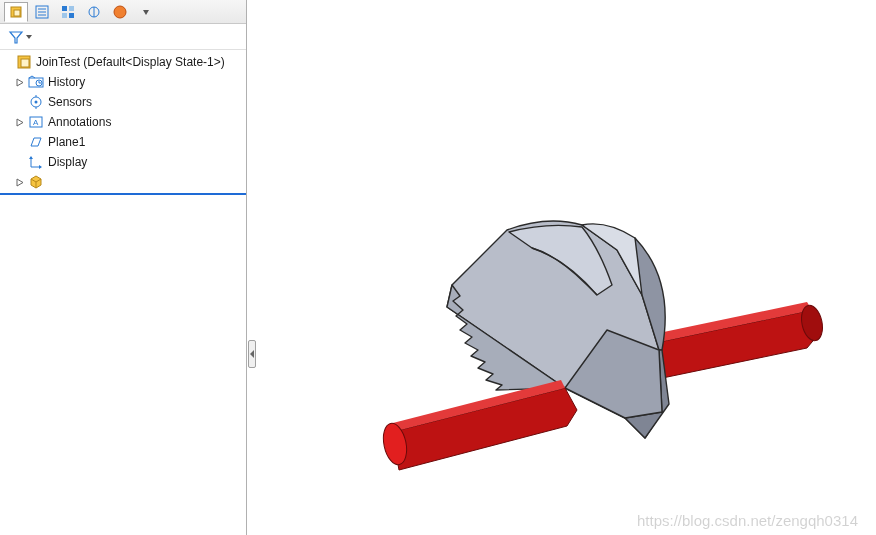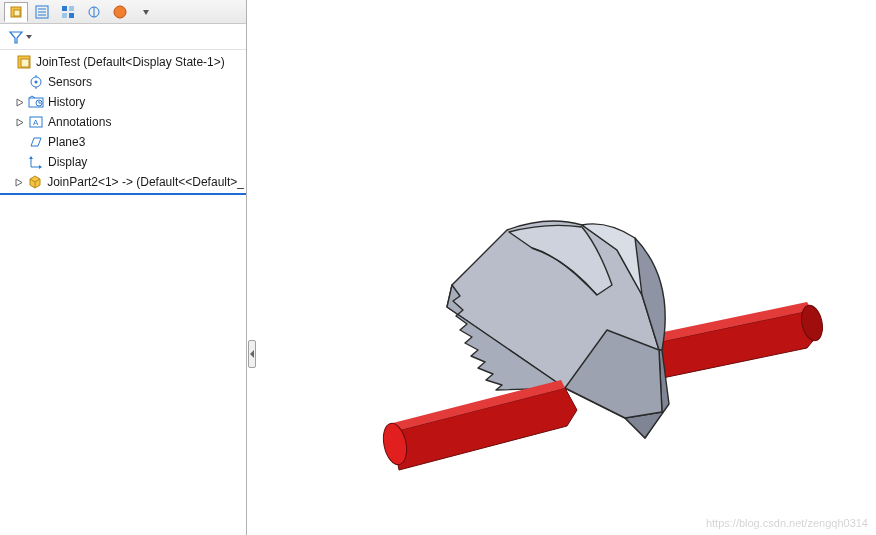--- a/index.html
+++ b/index.html
@@ -111,23 +111,23 @@
   }
   .split-handle::before {
     content:"";
     width:0;height:0;
     border-top:4px solid transparent;
     border-bottom:4px solid transparent;
     border-right:4px solid #666;
   }
   .watermark {
     position: absolute;
-    right: 8px; bottom: 6px;
+    right: 18px; bottom: 6px;
     color: rgba(0,0,0,0.18);
-    font-size: 11px;
+    font-size: 15px;
     pointer-events: none;
     user-select: none;
   }
   .model-svg {
     position: absolute;
     inset: 0;
   }
 </style>
 </head>
 <body>
@@ -189,34 +189,20 @@
 
       <div class="tree-row">
         <span class="expander none"></span>
         <span class="node-icon">
           <svg width="16" height="16">
               <rect x="2" y="2" width="12" height="12" fill="#f6c442" stroke="#b8891a"></rect>
               <rect x="5" y="5" width="8" height="8" fill="#fff3c8" stroke="#b8891a"></rect>
             </svg>
         </span>
         <span class="node-label">JoinTest  (Default&lt;Display State-1&gt;)</span>
-      </div>
-
-      <div class="tree-row">
-        <span class="indent" style="width:12px"></span>
-        <span class="expander none"></span>
-        <span class="node-icon">
-          <svg width="16" height="16">
-              <circle cx="8" cy="8" r="5" fill="none" stroke="#2b7bd4"></circle>
-              <circle cx="8" cy="8" r="1.5" fill="#2b7bd4"></circle>
-              <line x1="8" y1="1" x2="8" y2="3" stroke="#2b7bd4"></line>
-              <line x1="8" y1="13" x2="8" y2="15" stroke="#2b7bd4"></line>
-            </svg>
-        </span>
-        <span class="node-label">Sensors</span>
       </div>
 
       <div class="tree-row">
         <span class="indent" style="width:12px"></span>
         <span class="expander">
             <svg width="9" height="9">
               <polygon points="1,1 7,4.5 1,8" fill="none" stroke="#666"></polygon>
             </svg>
           </span>
         <span class="node-icon">
@@ -226,46 +212,60 @@
               <circle cx="11" cy="9" r="3" fill="none" stroke="#2b7bd4"></circle>
               <line x1="11" y1="9" x2="11" y2="7" stroke="#2b7bd4"></line>
               <line x1="11" y1="9" x2="13" y2="9" stroke="#2b7bd4"></line>
             </svg>
         </span>
         <span class="node-label">History</span>
       </div>
 
       <div class="tree-row">
         <span class="indent" style="width:12px"></span>
+        <span class="expander none"></span>
+        <span class="node-icon">
+          <svg width="16" height="16">
+              <circle cx="8" cy="8" r="5" fill="none" stroke="#2b7bd4"></circle>
+              <circle cx="8" cy="8" r="1.5" fill="#2b7bd4"></circle>
+              <line x1="8" y1="1" x2="8" y2="3" stroke="#2b7bd4"></line>
+              <line x1="8" y1="13" x2="8" y2="15" stroke="#2b7bd4"></line>
+            </svg>
+        </span>
+        <span class="node-label">Sensors</span>
+      </div>
+
+      <div class="tree-row">
+        <span class="indent" style="width:12px"></span>
         <span class="expander">
             <svg width="9" height="9">
               <polygon points="1,1 7,4.5 1,8" fill="none" stroke="#666"></polygon>
             </svg>
           </span>
         <span class="node-icon">
           <svg width="16" height="16">
               <rect x="2" y="3" width="12" height="10" fill="none" stroke="#2b7bd4"></rect>
               <text x="5" y="11" font-size="8" fill="#2b7bd4">A</text>
             </svg>
         </span>
         <span class="node-label">Annotations</span>
       </div>
 
-
-
       <div class="tree-row">
         <span class="indent" style="width:12px"></span>
         <span class="expander none"></span>
         <span class="node-icon">
           <svg width="16" height="16">
               <polygon points="3,12 6,4 13,4 10,12" fill="none" stroke="#2b7bd4"></polygon>
             </svg>
         </span>
-        <span class="node-label">Plane3</span>
-      </div>
+        <span class="node-label">Plane1</span>
+      </div>
+
+
 
       <div class="tree-row">
         <span class="indent" style="width:12px"></span>
         <span class="expander none"></span>
         <span class="node-icon">
           <svg width="16" height="16">
               <line x1="3" y1="13" x2="3" y2="3" stroke="#2b7bd4"></line>
               <line x1="3" y1="13" x2="13" y2="13" stroke="#2b7bd4"></line>
               <polygon points="3,2 1,5 5,5" fill="#2b7bd4"></polygon>
               <polygon points="14,13 11,11 11,15" fill="#2b7bd4"></polygon>
@@ -283,21 +283,20 @@
             </svg>
           </span>
         <span class="node-icon">
           <svg width="16" height="16">
               <polygon points="3,5 8,2 13,5 13,11 8,14 3,11" fill="#f6c442" stroke="#b8891a"></polygon>
               <line x1="3" y1="5" x2="8" y2="8" stroke="#b8891a"></line>
               <line x1="13" y1="5" x2="8" y2="8" stroke="#b8891a"></line>
               <line x1="8" y1="8" x2="8" y2="14" stroke="#b8891a"></line>
             </svg>
         </span>
-        <span class="node-label">JoinPart2&lt;1&gt; -&gt; (Default&lt;&lt;Default&gt;_</span>
       </div>
 
 
       <div class="blue-underline"></div>
     </div>
   </div>
 
   <div class="viewport">
     <svg class="model-svg" viewBox="0 0 629 535">
 

